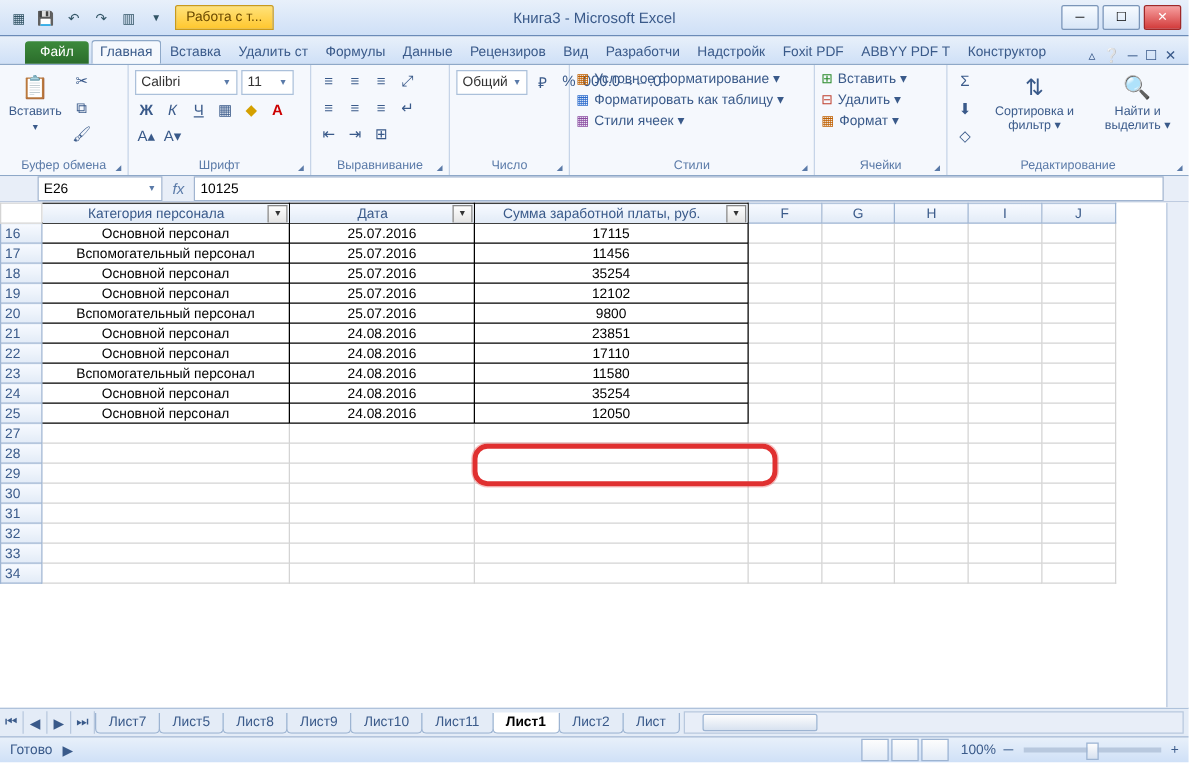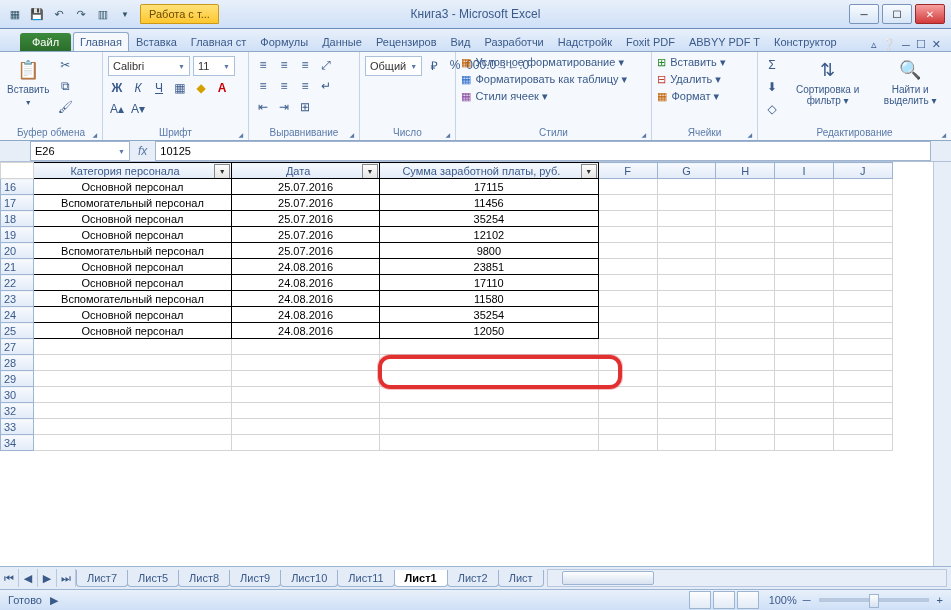--- a/index.html
+++ b/index.html
@@ -76,21 +76,21 @@
     <div class="winbtn">☐</div>
     <div class="winbtn close">✕</div>
   </div>
 </div>
 
 <div class="tabbar">
   <div class="file-tab">Файл</div>
   <div id="tabs-container" style="display:flex">
       <div class="tab active">Главная</div>
       <div class="tab">Вставка</div>
-      <div class="tab">Главная ст</div>
+      <div class="tab">Удалить ст</div>
       <div class="tab">Формулы</div>
       <div class="tab">Данные</div>
       <div class="tab">Рецензиров</div>
       <div class="tab">Вид</div>
       <div class="tab">Разработчи</div>
       <div class="tab">Надстройк</div>
       <div class="tab">Foxit PDF</div>
       <div class="tab">ABBYY PDF T</div>
       <div class="tab">Конструктор</div>
     </div>
@@ -439,20 +439,31 @@
           <td></td>
           <td></td>
           <td></td>
           <td></td>
           <td></td>
           <td></td>
           <td></td>
           <td></td>
         </tr>
         <tr>
+          <th class="row-hdr">31</th>
+          <td></td>
+          <td></td>
+          <td></td>
+          <td></td>
+          <td></td>
+          <td></td>
+          <td></td>
+          <td></td>
+        </tr>
+        <tr>
           <th class="row-hdr">32</th>
           <td></td>
           <td></td>
           <td></td>
           <td></td>
           <td></td>
           <td></td>
           <td></td>
           <td></td>
         </tr>

